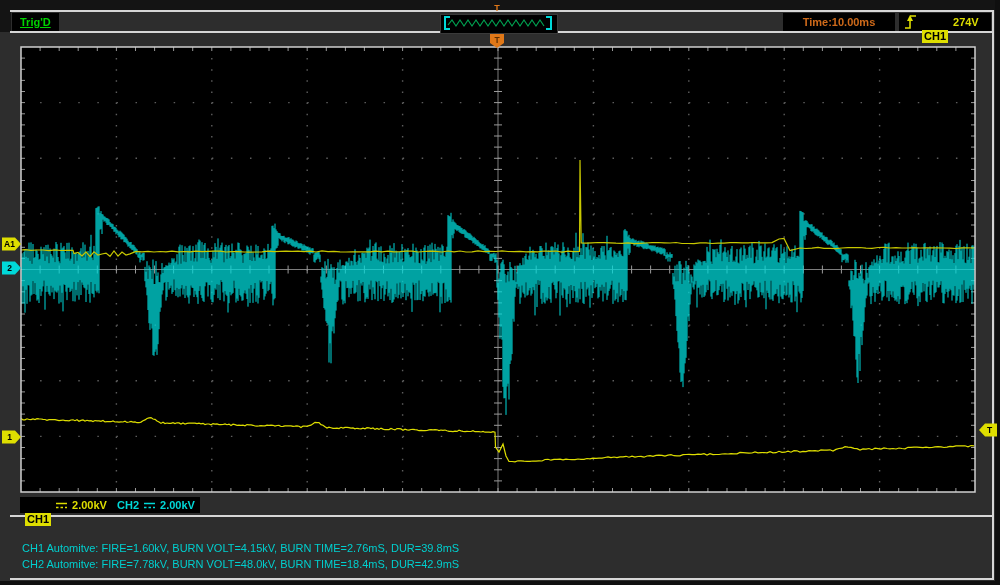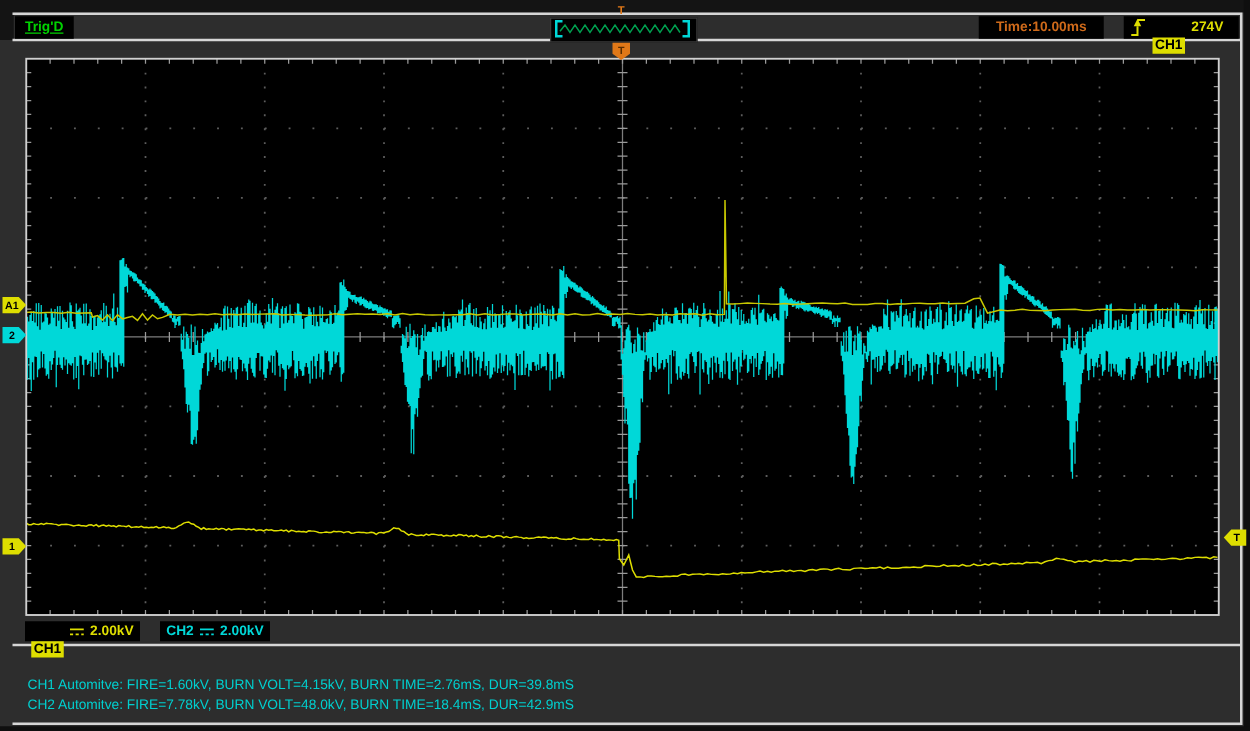--- a/index.html
+++ b/index.html
@@ -20,31 +20,31 @@
   #bottom-strip{left:0;top:581px;width:1000px;height:4px;background:#0f0f0f;z-index:1;}
 
   #scope-svg{left:0;top:0;z-index:2;}
 
   #trig-box{left:12px;top:13px;height:18px;line-height:18px;background:#000;
     color:#00d200;font-size:11px;font-weight:bold;padding:0 8px;z-index:3;text-decoration:underline;}
   #preview-box{left:440px;top:14px;width:116px;height:18px;background:#000;
     border:1px solid #3a3a3a;z-index:3;}
   #preview-t{left:489px;top:3px;width:16px;text-align:center;color:#e07818;
     font-size:9px;font-weight:bold;z-index:4;}
-  #time-box{left:783px;top:13px;width:100px;height:18px;line-height:18px;background:#000;
+  #time-box{left:783px;top:13px;width:112px;height:18px;line-height:18px;background:#000;
     color:#cf6a1a;font-size:11px;font-weight:bold;text-align:center;z-index:3;}
   #trig-info{left:899px;top:13px;width:92px;height:18px;background:#000;display:flex;
     align-items:center;gap:5px;padding:0 5px;box-sizing:border-box;
     color:#dede00;font-size:11px;font-weight:bold;z-index:3;}
   .ch-badge{background:#dede00;color:#000;padding:0 2px;line-height:13px;
     font-size:11px;font-weight:bold;margin-top:28px;}
   #ch1-box,#ch2-box{top:497px;height:16px;background:#000;display:flex;align-items:center;
     gap:4px;padding:0 5px;font-size:11px;font-weight:bold;z-index:3;}
   #ch1-box{left:20px;color:#dede00;}
-  #ch2-box{left:128px;color:#00d8d8;}
+  #ch2-box{left:112px;color:#00d8d8;}
   .meas{left:22px;color:#00cfcf;font-size:11px;z-index:3;white-space:pre;}
   #meas1{top:542px;}
   #meas2{top:558px;}
 </style>
 </head>
 <body>
 
 <div id="panel">
   <div id="top-strip" class="abs"></div>
   <div id="corner-notch" class="abs"></div>

